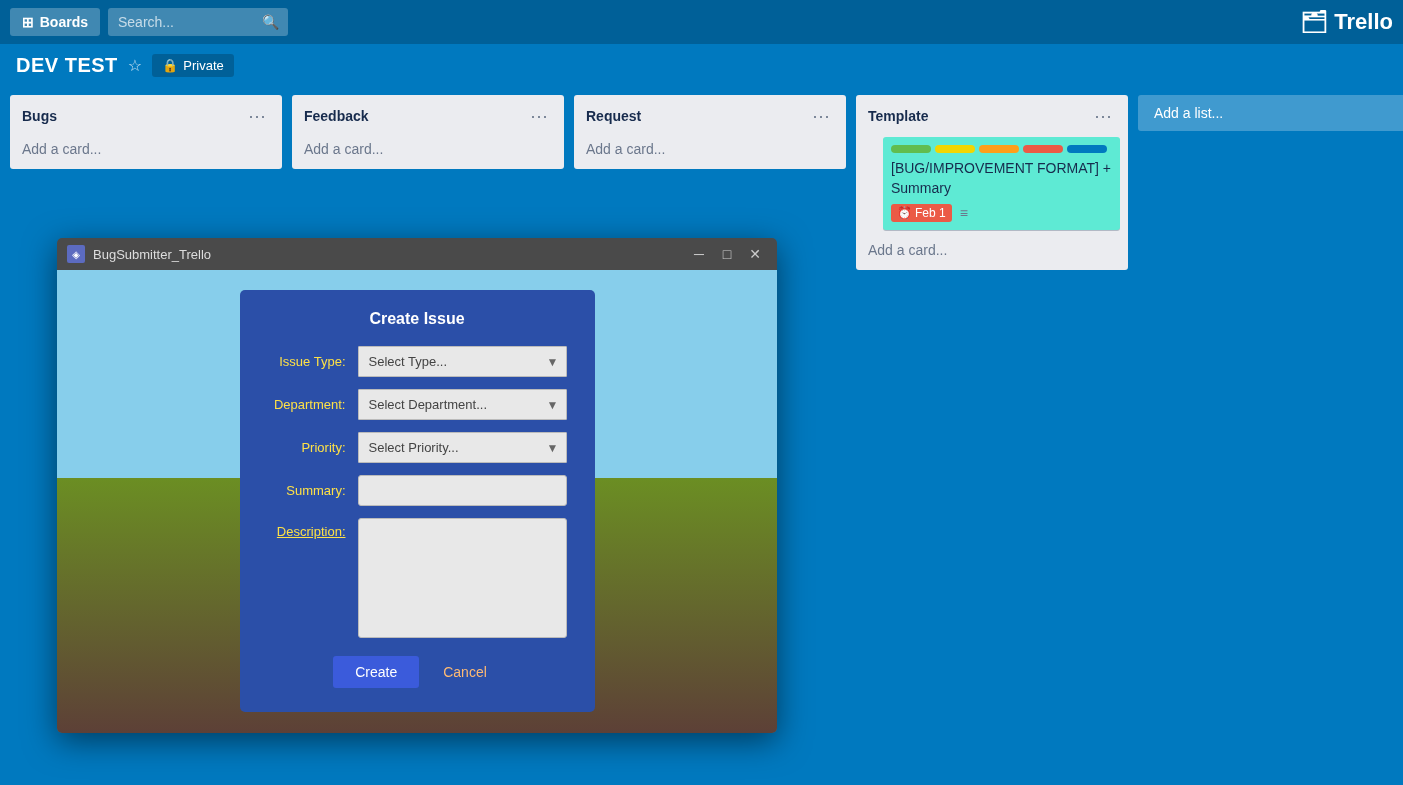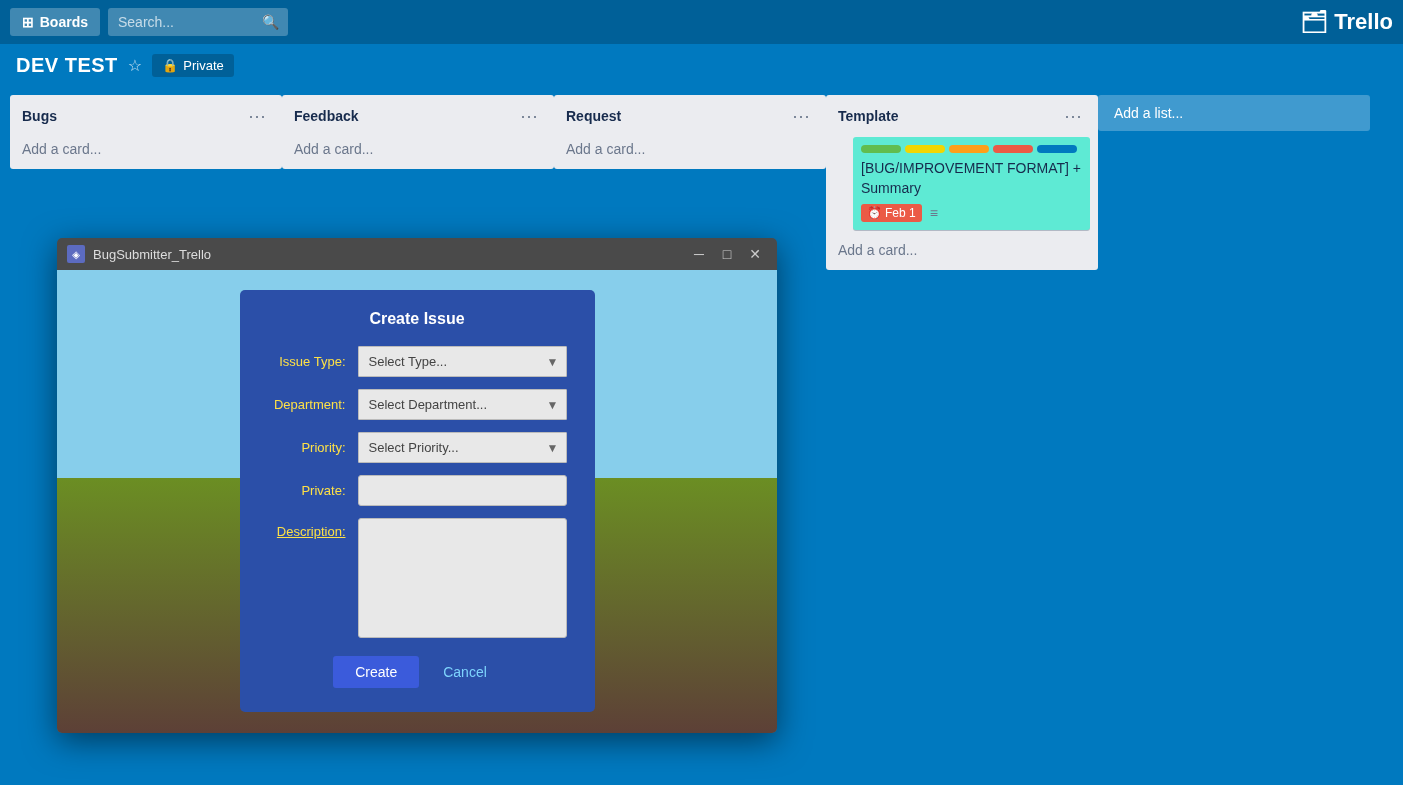--- a/index.html
+++ b/index.html
@@ -81,20 +81,21 @@
       display: flex;
       align-items: center;
       gap: 5px;
     }
 
     
     .board-area {
       padding: 8px 10px;
       display: flex;
       align-items: flex-start;
+      gap: 10px;
       flex-wrap: nowrap;
     }
 
     
     .list {
       background: #ebecf0;
       border-radius: 3px;
       width: 272px;
       min-height: 60px;
       padding: 8px;
@@ -353,21 +354,21 @@
       color: #fff;
       border: none;
       border-radius: 3px;
       padding: 8px 22px;
       font-size: 14px;
       cursor: pointer;
       font-weight: 500;
     }
     .btn-cancel {
       background: none;
-      color: #7dd3fc;
+      color: #fdba74;
       border: none;
       padding: 8px 14px;
       font-size: 14px;
       cursor: pointer;
     }
   </style>
 </head>
 <body>
 
 <nav class="top-nav">
@@ -501,21 +502,21 @@
             <option value="">Select Priority...</option>
             <option value="high">High</option>
             <option value="medium">Medium</option>
             <option value="low">Low</option>
           </select>
           <span class="select-arrow">▼</span>
         </div>
       </div>
 
       <div class="form-row">
-        <label class="form-label">Private:</label>
+        <label class="form-label">Summary:</label>
         <input class="form-input" type="text" value="" style="">
       </div>
 
       <div class="form-row textarea-row">
         <label class="form-label">Description:</label>
         <textarea class="form-textarea" style=""></textarea>
       </div>
 
       <div class="dialog-actions">
         <button class="btn-create">Create</button>

